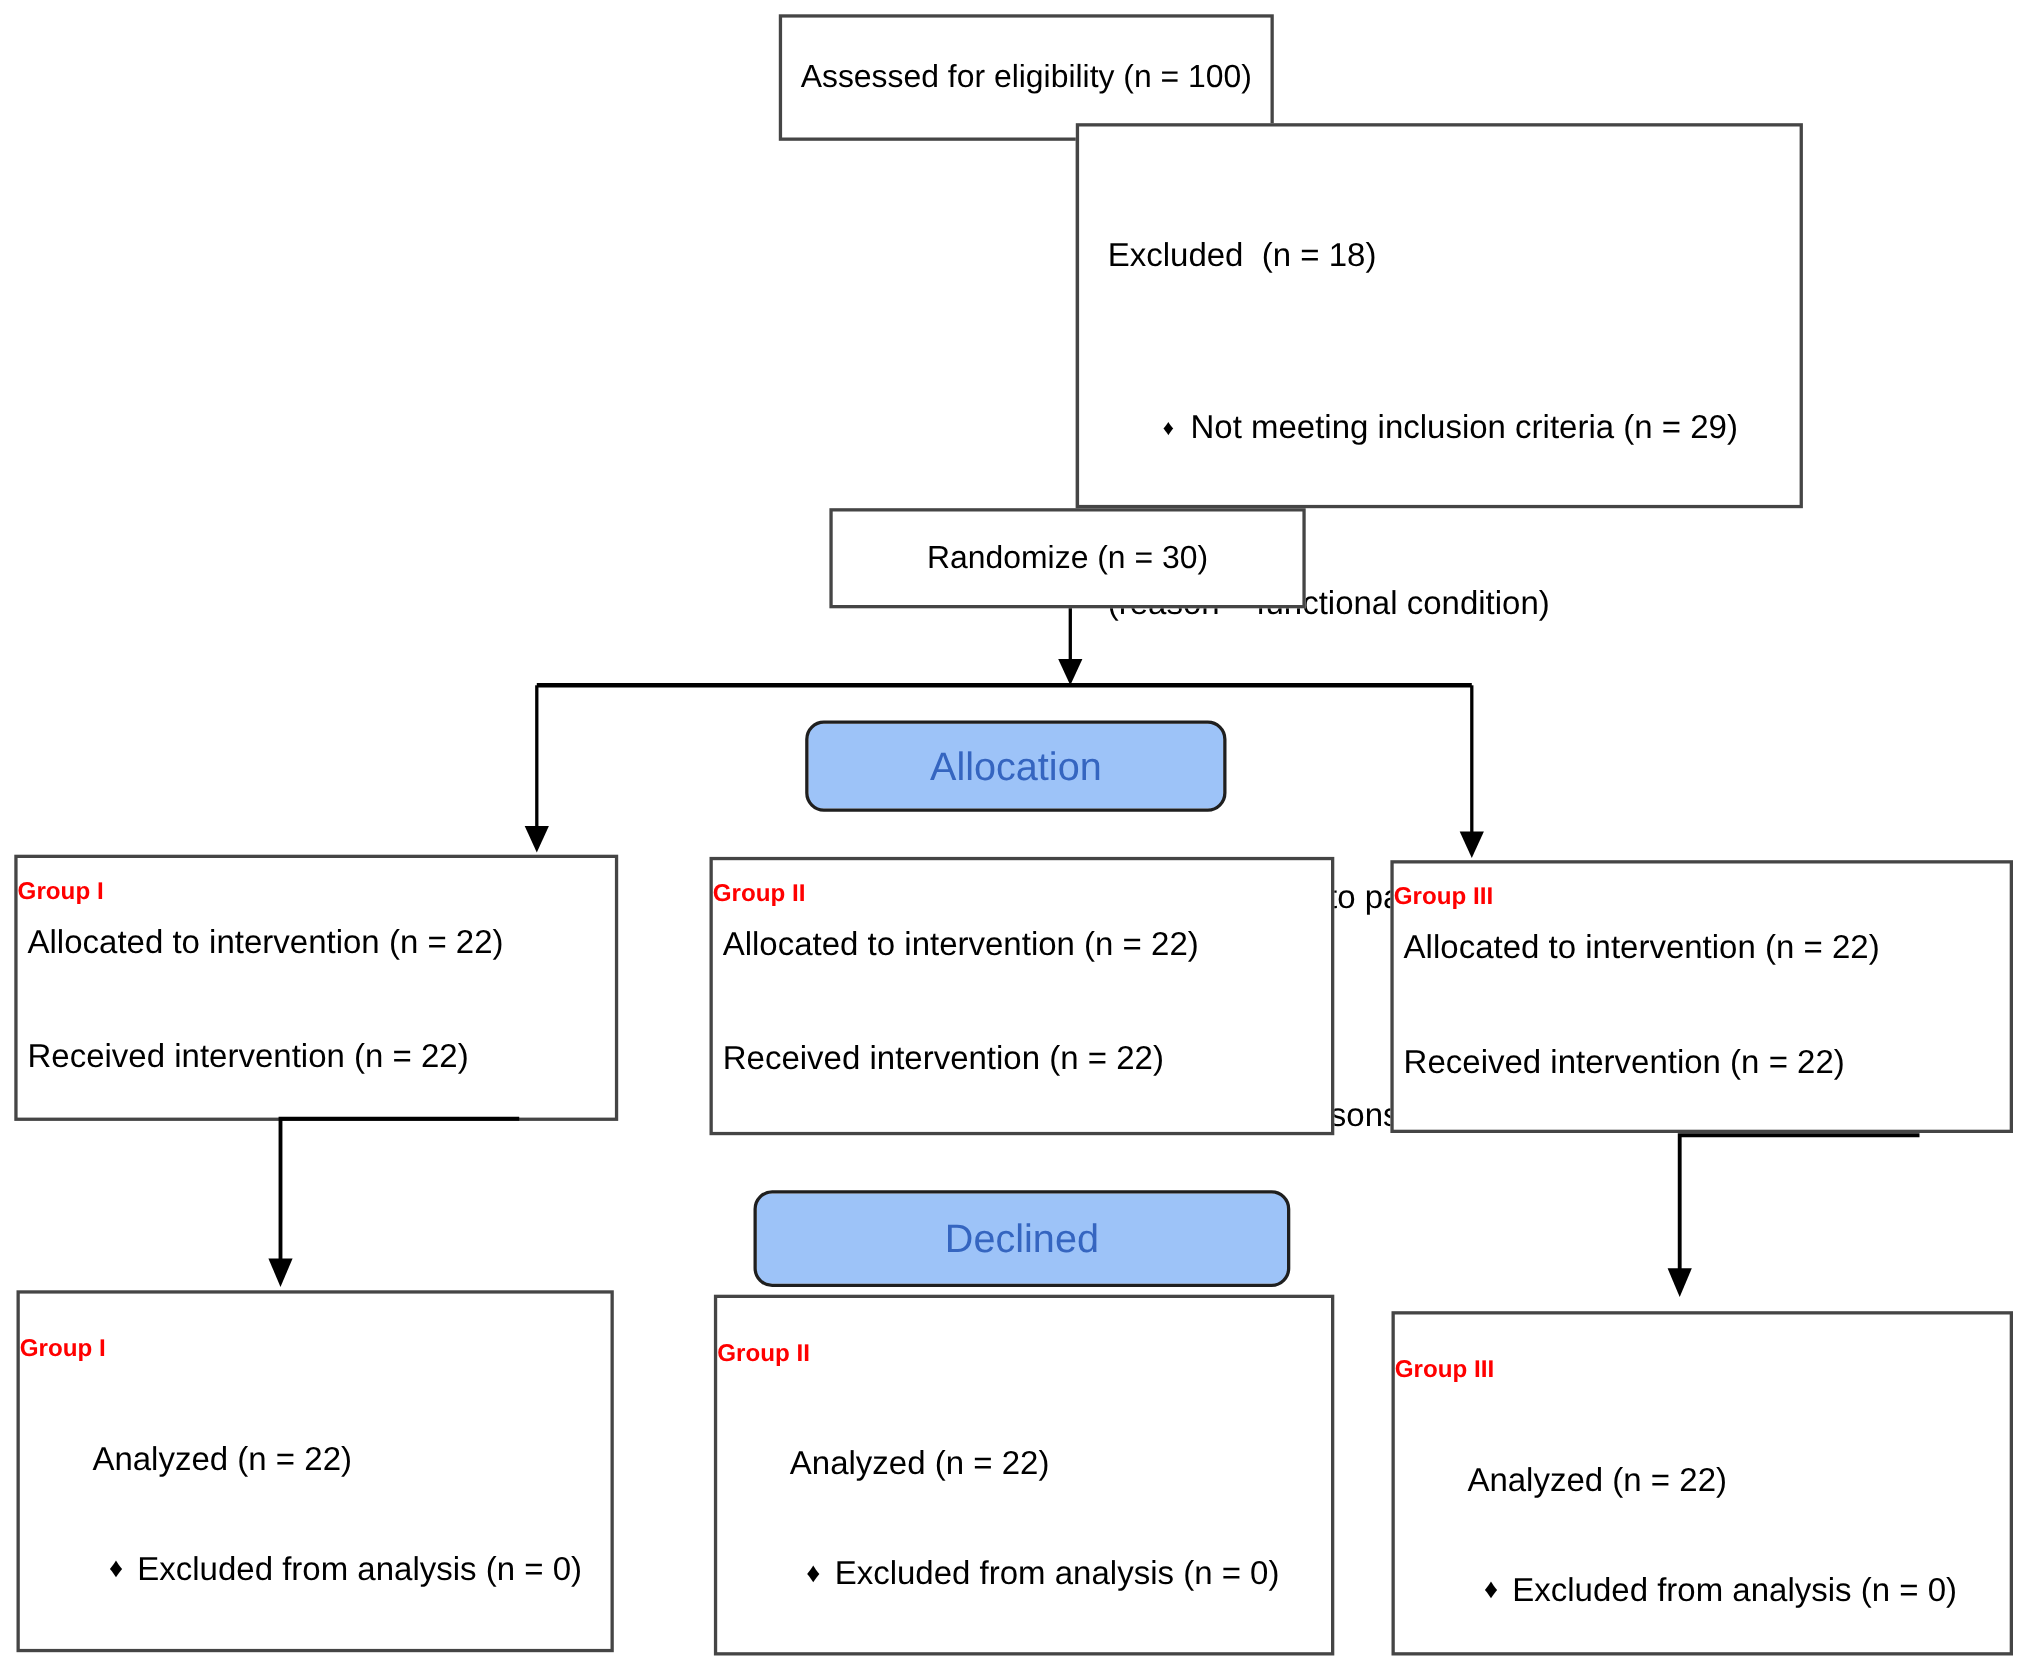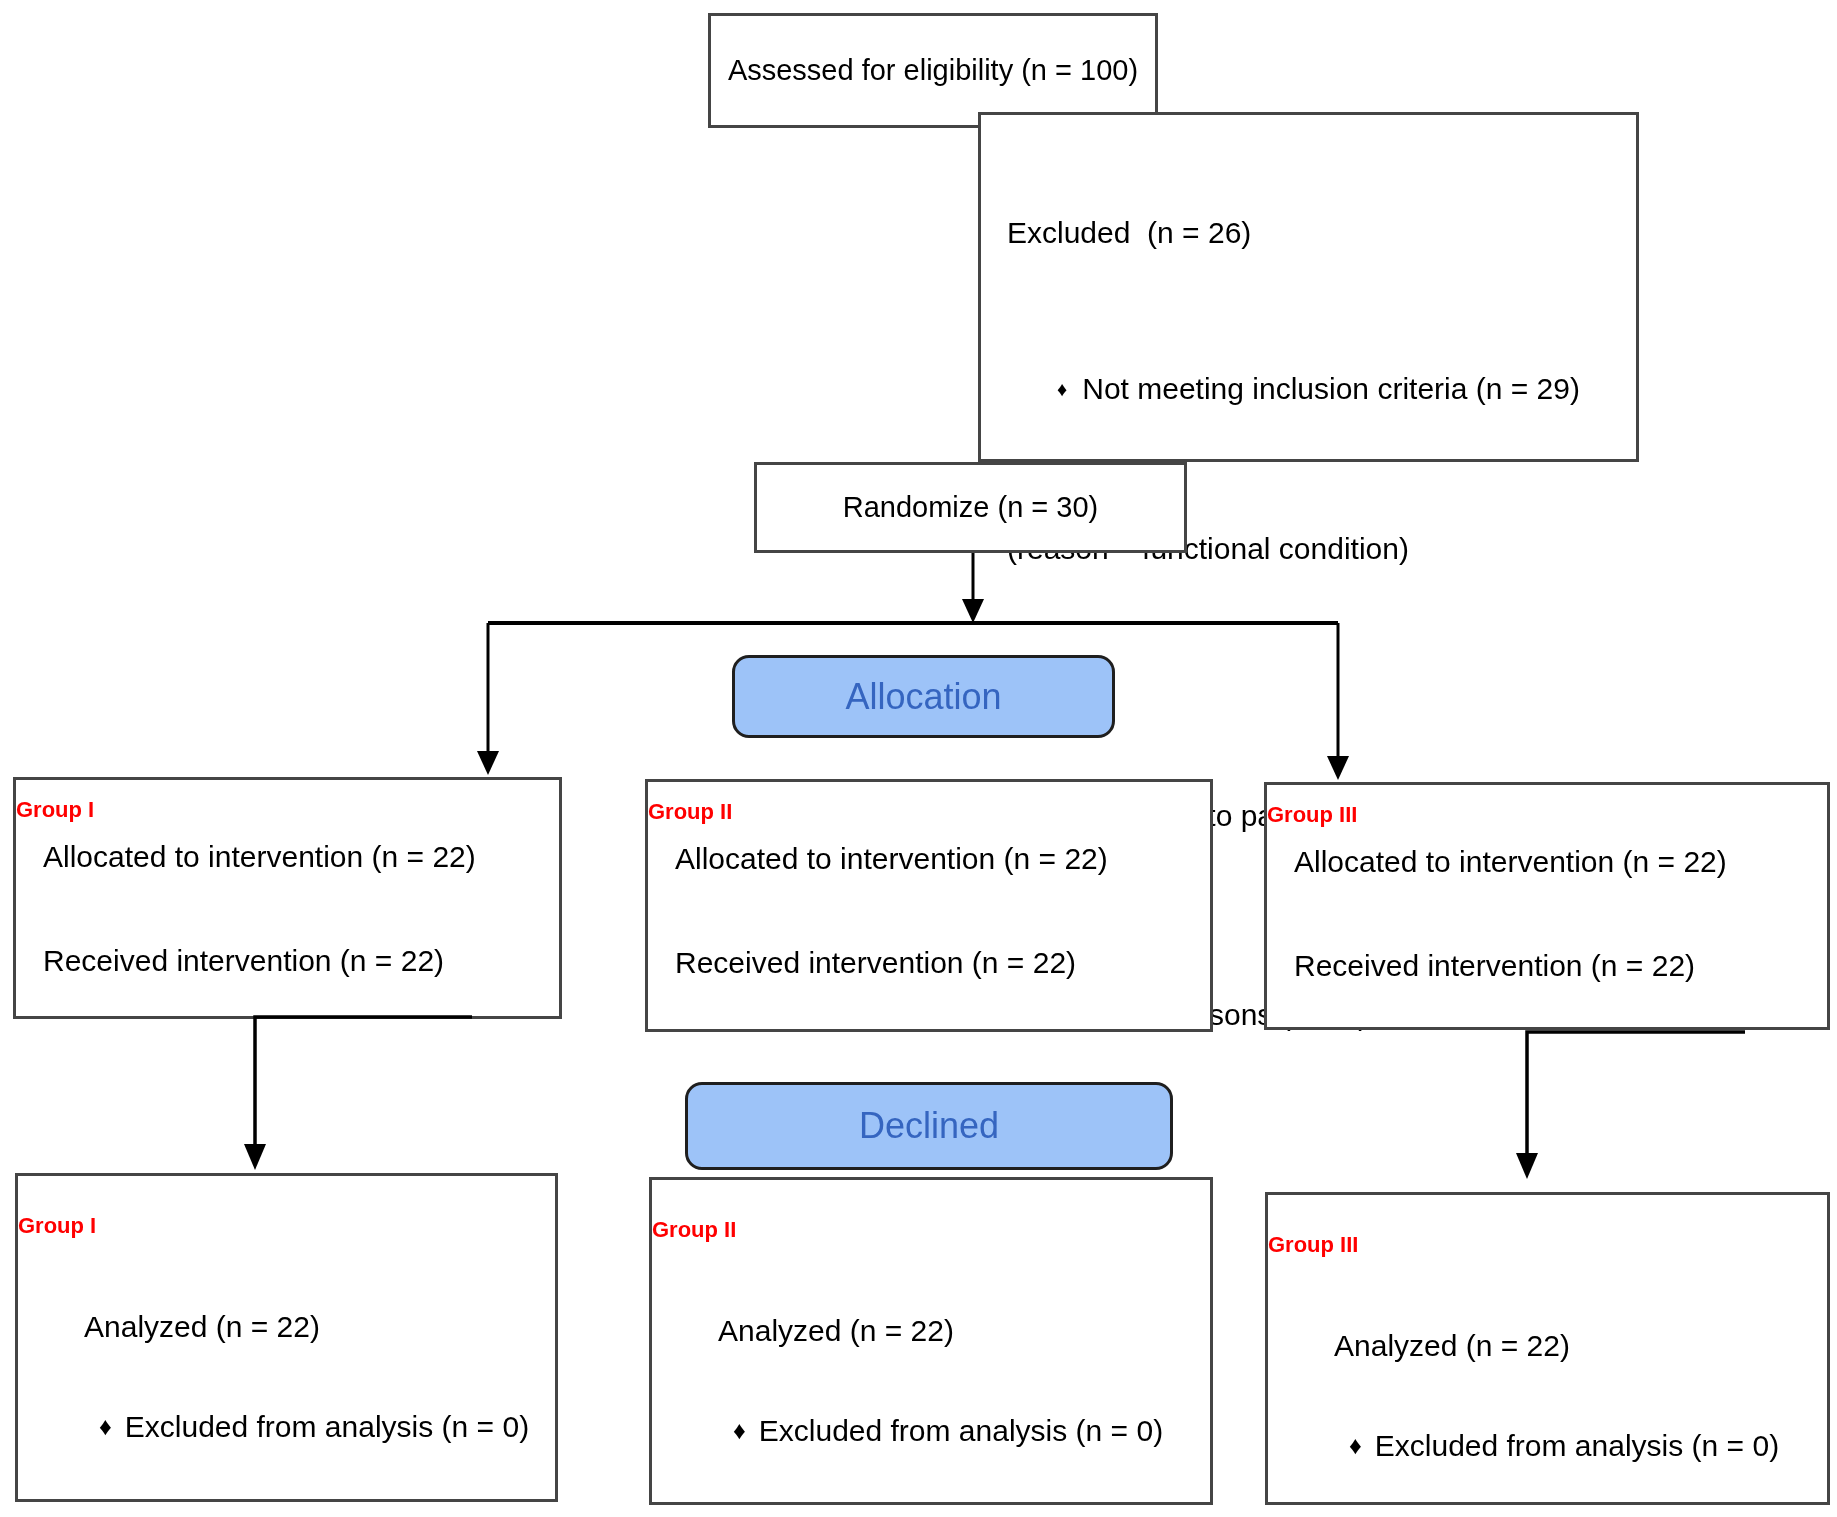--- a/index.html
+++ b/index.html
@@ -62,21 +62,21 @@
   
   .alloc{padding-top:6px;font-size:30px;}
   .group-title{
     color:var(--group-title-red,#f00);
     font-weight:bold;
     font-size:22px;
     line-height:48px;
     white-space:pre-wrap;
   }
   .alloc .bodyline{
-    padding-left:27px;
+    padding-left:9px;
     line-height:46px;
     white-space:pre-wrap;
   }
   .alloc-spacer{height:58px;}
   
   .ana{padding-top:26px;font-size:30px;}
   .ana-spacer{height:52px;}
   .ana .analyzed-line{
     padding-left:66px;
     line-height:50px;
@@ -100,21 +100,21 @@
 
   <svg class="layer" width="1837" height="1517">
     <line class="conn" x1="979.5" y1="120" x2="979.5" y2="465" stroke-width="3"></line>
   </svg>
 
   <div class="box center-text" style="left:708px;top:13px;width:450px;height:115px;">
     <span>Assessed for eligibility (n = 100)</span>
   </div>
 
   <div class="box excluded" style="left:978px;top:112px;width:661px;height:350px;">
-    <div>Excluded  (n = 26)</div>
+    <div>Excluded  (n = 18)</div>
     <div>
       <span class="diamond">♦</span><span>Not meeting inclusion criteria (n = 29)</span>
     </div>
     <div>(reason – functional condition)</div>
     <div class="ex-spacer"></div>
     <div>
       <span class="diamond">♦</span><span>Declined to participate (n = 5)</span>
     </div>
     <div>
       <span class="diamond">♦</span><span>Other reasons (n = 0)</span>

